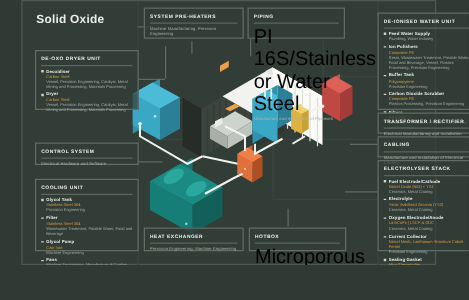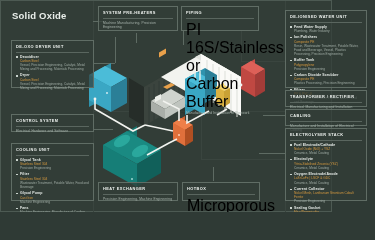--- a/index.html
+++ b/index.html
@@ -5,20 +5,21 @@
   * { box-sizing: border-box; margin:0; padding:0; }
   html,body {
     width:375px; height:212px; overflow:hidden;
     background:#2f3a35;
     font-family:"Liberation Sans", sans-serif;
   }
   #root{
     position:relative; width:332px; height:212px;
     background:#323d37;
     border:1px solid #4d5a53;
+    margin-left:17px;
   }
   
   .trace{ position:absolute; background:#3a453f; }
   .trace.h{ height:1px; }
   .trace.v{ width:1px; }
 
   
   #title{
     position:absolute; left:11px; top:9px;
     font-size:9.5px; font-weight:bold; color:#e9eeea;
@@ -256,21 +257,21 @@
     </div>
   </div>
 
   <div class="panel" style="left:97px; top:5px; width:80px; height:25px;">
     <div class="p-title">SYSTEM PRE-HEATERS</div>
     <div class="p-sub">Machine Manufacturing, Precision Engineering</div>
   </div>
 
   <div class="panel" style="left:180px; top:5px; width:78px; height:25px;">
     <div class="p-title">PIPING</div>
-    <div class="i-mat">PI 16S/Stainless or Carbon Buffer</div>
+    <div class="i-mat">PI 16S/Stainless or Water Steel</div>
     <div class="p-sub">Manufacture and Installation of Pipework</div>
   </div>
 
   <div class="panel" style="left:97px; top:181px; width:80px; height:19px;">
     <div class="p-title">HEAT EXCHANGER</div>
     <div class="p-sub">Precision Engineering, Machine Engineering</div>
   </div>
 
   <div class="panel" style="left:181px; top:181px; width:78px; height:19px;">
     <div class="p-title">HOTBOX</div>

